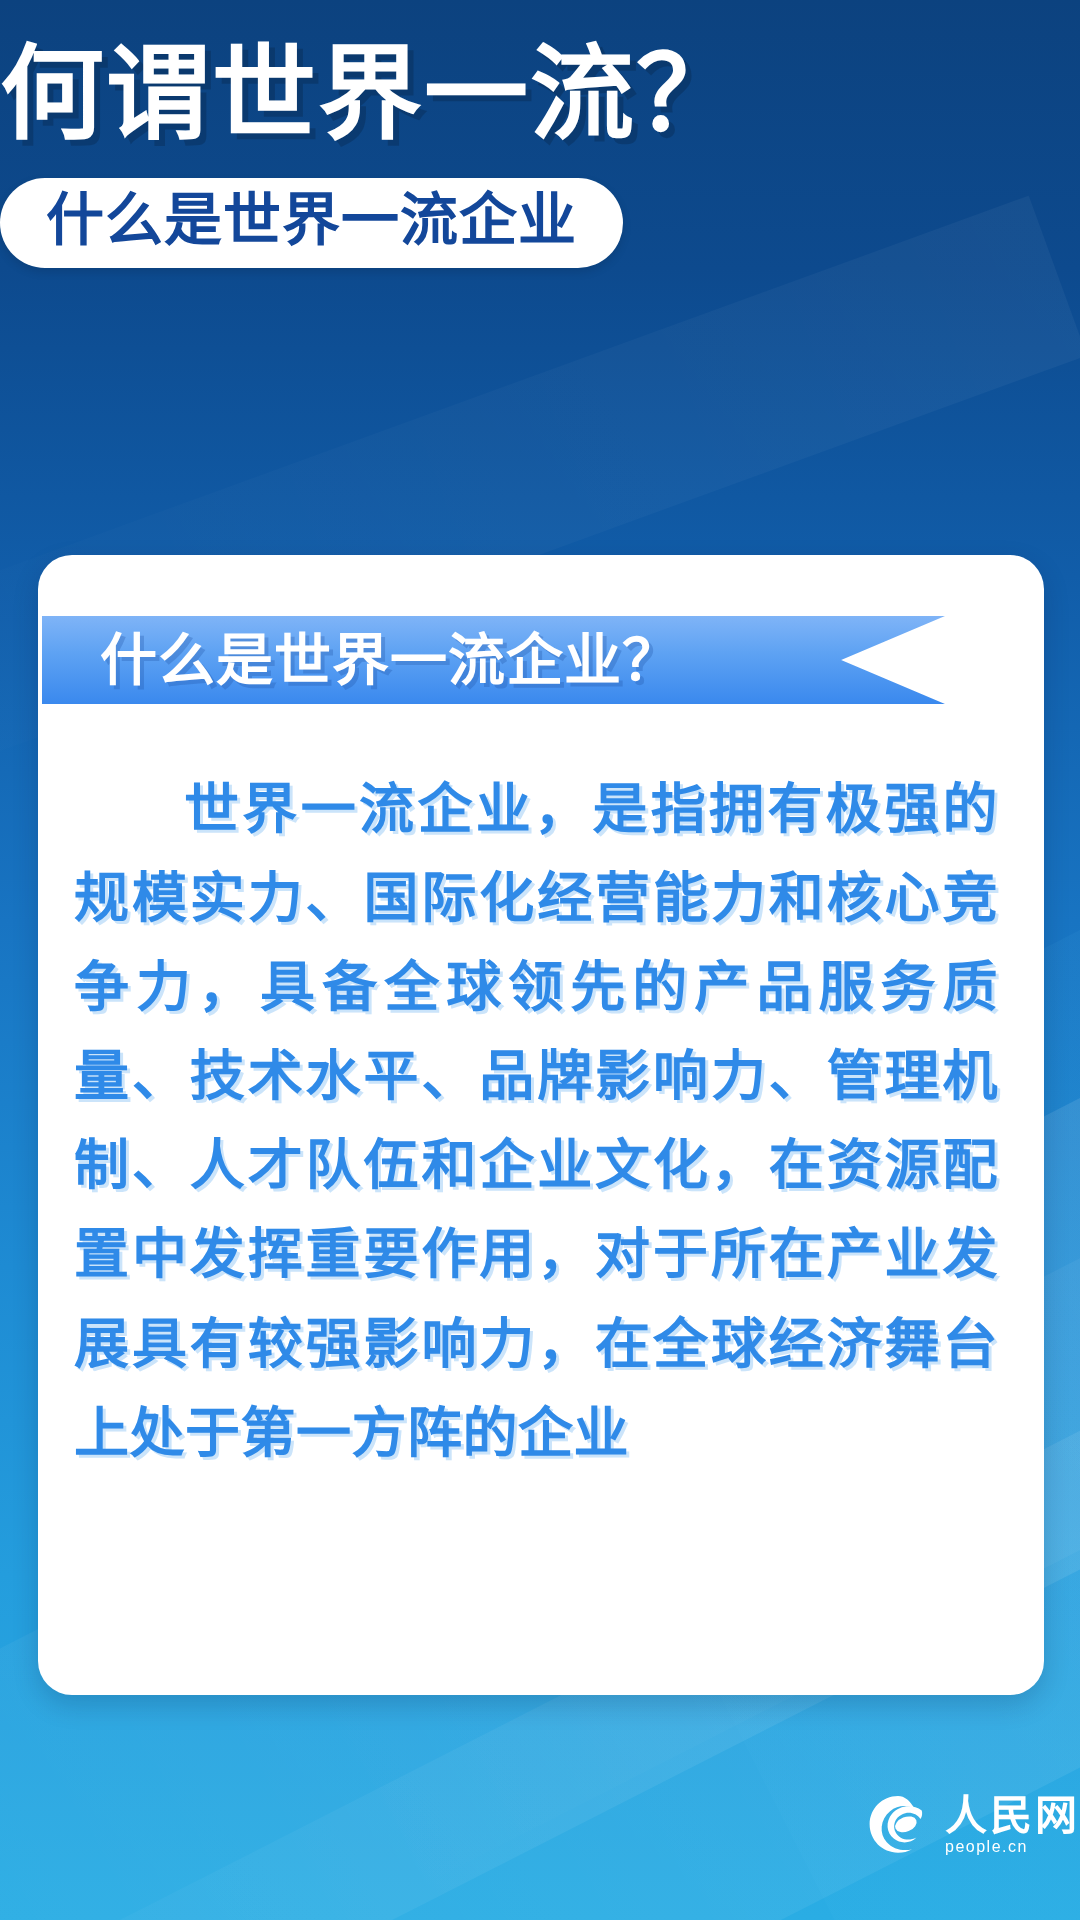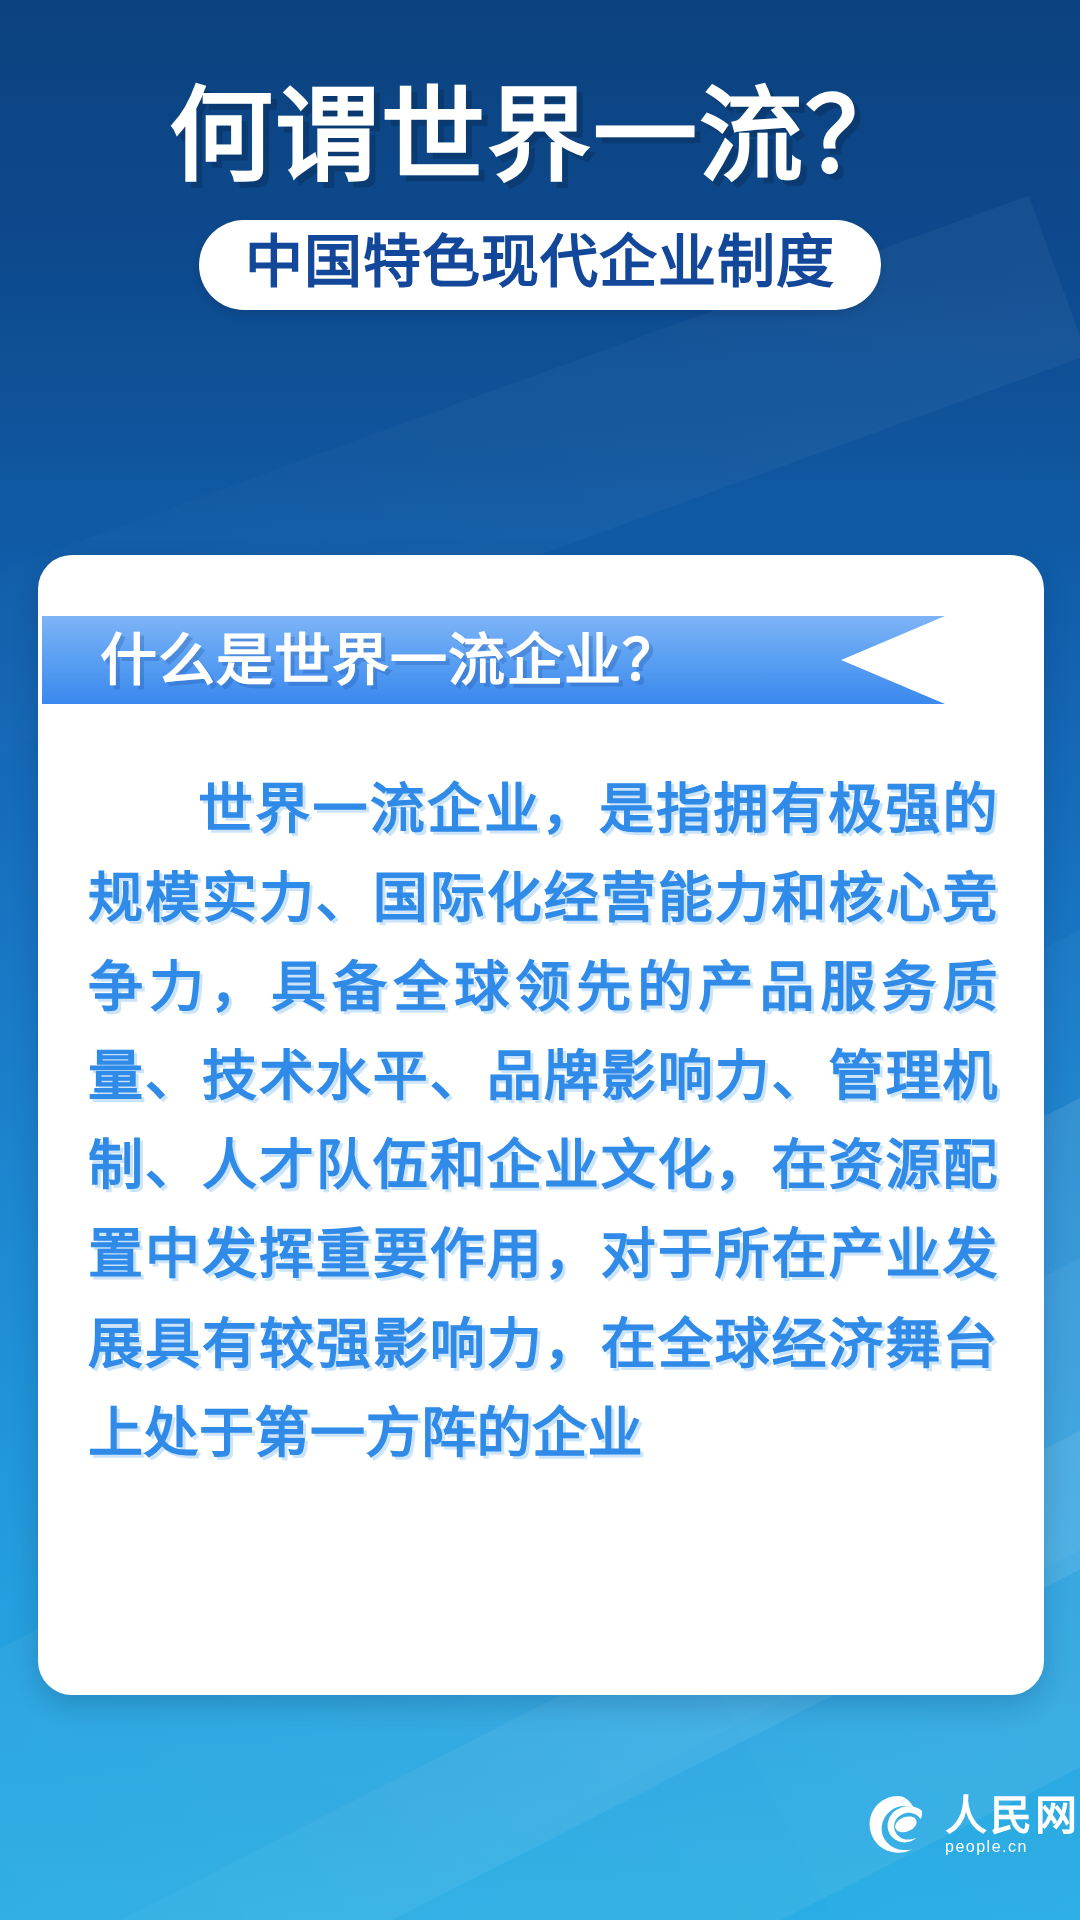--- a/index.html
+++ b/index.html
@@ -65,22 +65,22 @@
     width: 1400px; height: 170px;
     left: -300px; top: 430px;
     transform: rotate(-20deg);
     background: linear-gradient(90deg, rgba(255,255,255,0.00), rgba(255,255,255,0.045));
   }
 
   
   .header {
     position: relative;
     z-index: 3;
-    padding-top: 78px;
-    text-align: center;
+    padding-top: 36px;
+    text-align: left;
   }
   .main-title {
     margin: 0;
     color: #ffffff;
     font-size: 104px;
     line-height: 1.12;
     font-weight: bold;
     letter-spacing: 2px;
     text-shadow: 6px 6px 0 rgba(0,0,0,0.16);
     font-family: "DejaVu Sans", "Liberation Sans", sans-serif;
@@ -146,21 +146,21 @@
     font-weight: bold;
     letter-spacing: 1px;
     text-shadow: 4px 4px 0 rgba(30,80,160,0.28);
     font-family: "DejaVu Sans", "Liberation Sans", sans-serif;
     white-space: nowrap;
   }
 
   
   .card-body {
     position: absolute;
-    left: 50px;
+    left: 36px;
     right: 46px;
     top: 210px;
   }
   .body-text {
     margin: 0;
     color: #2f8ae8;
     font-size: 55px;
     line-height: 1.62;
     font-weight: bold;
     letter-spacing: 0.5px;
@@ -220,21 +220,21 @@
     <div class="streak s2"></div>
     <div class="streak s3"></div>
     <div class="streak s4"></div>
     <div class="streak s5"></div>
   </div>
 
   <div class="header">
     <h1 class="main-title">何谓世界一流？</h1>
 
     <div class="subtitle-pill">
-      <span>中国特色现代企业制度</span>
+      <span>什么是世界一流企业</span>
     </div>
 
   </div>
 
   <div class="card">
 
     <div class="ribbon">
       <span class="ribbon-text">什么是世界一流企业？</span>
     </div>
 

